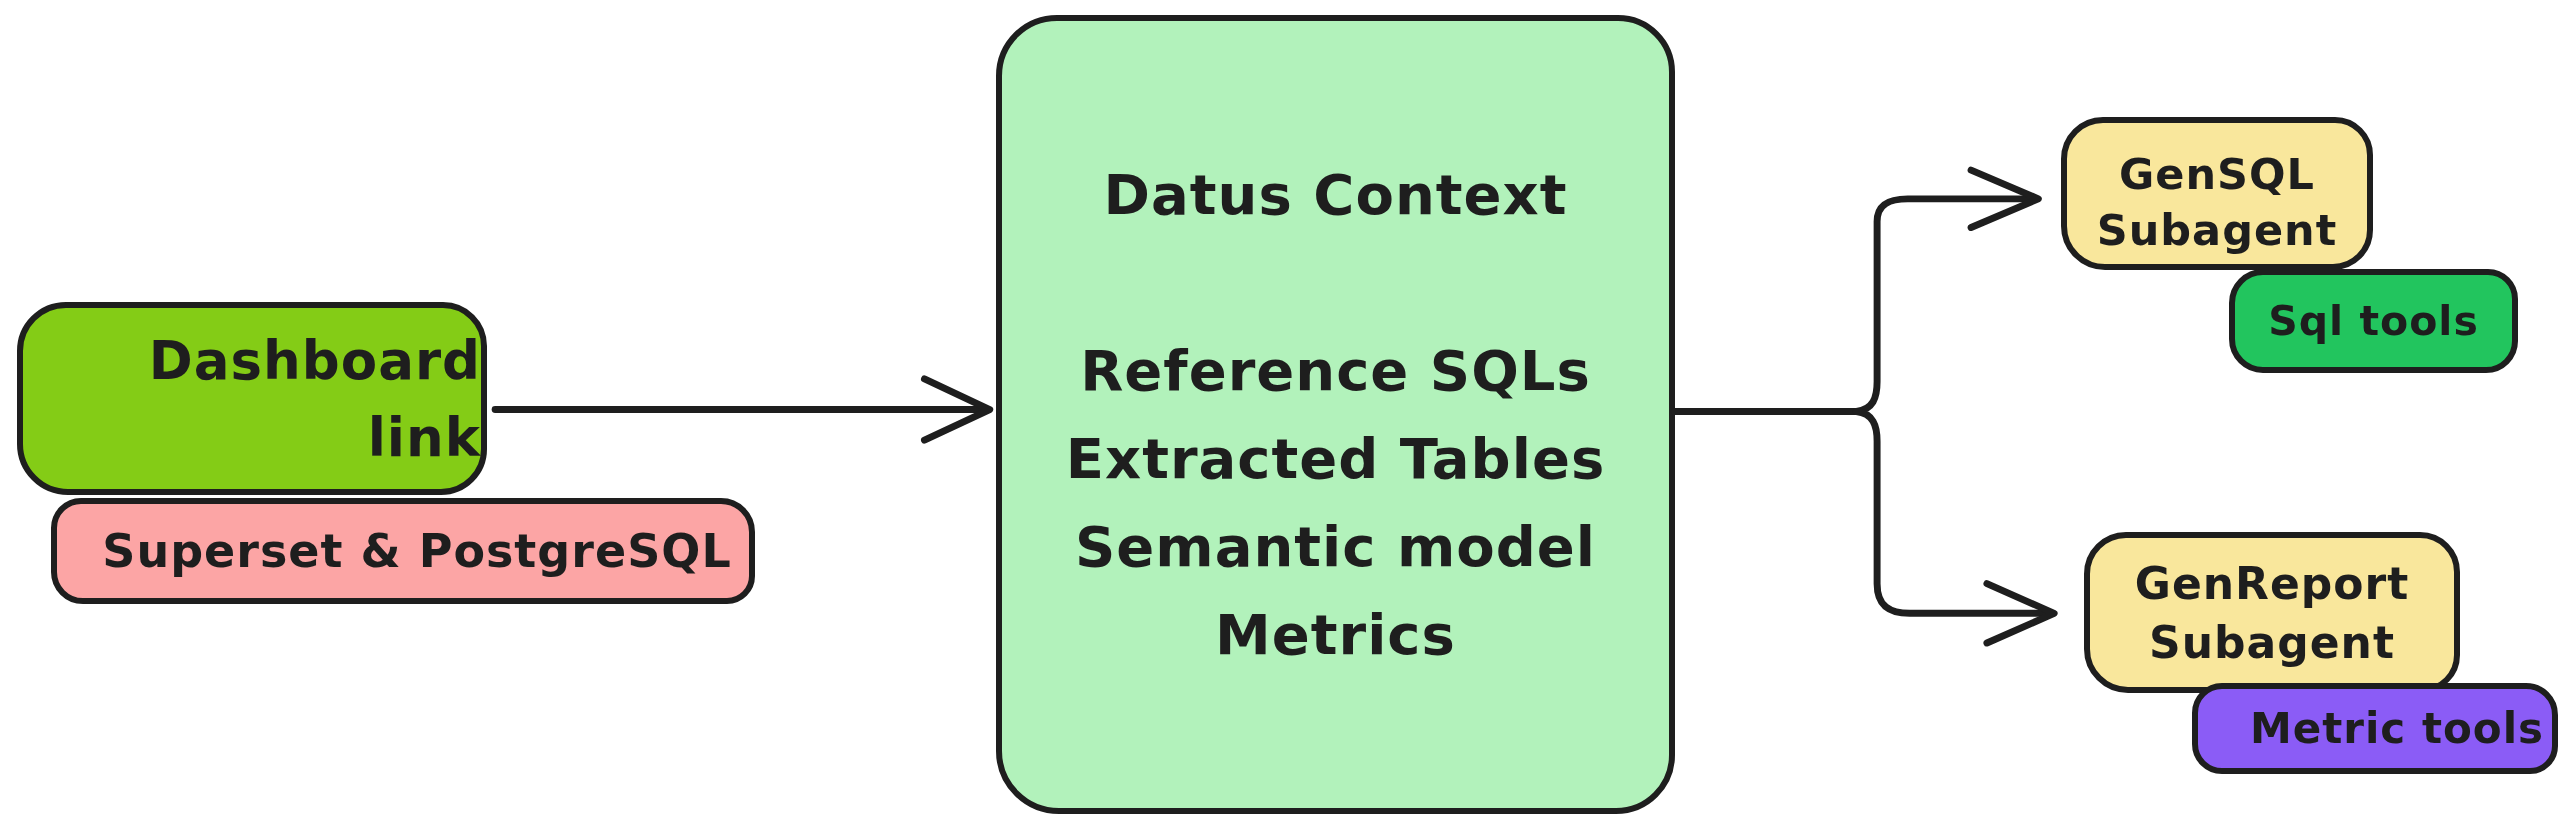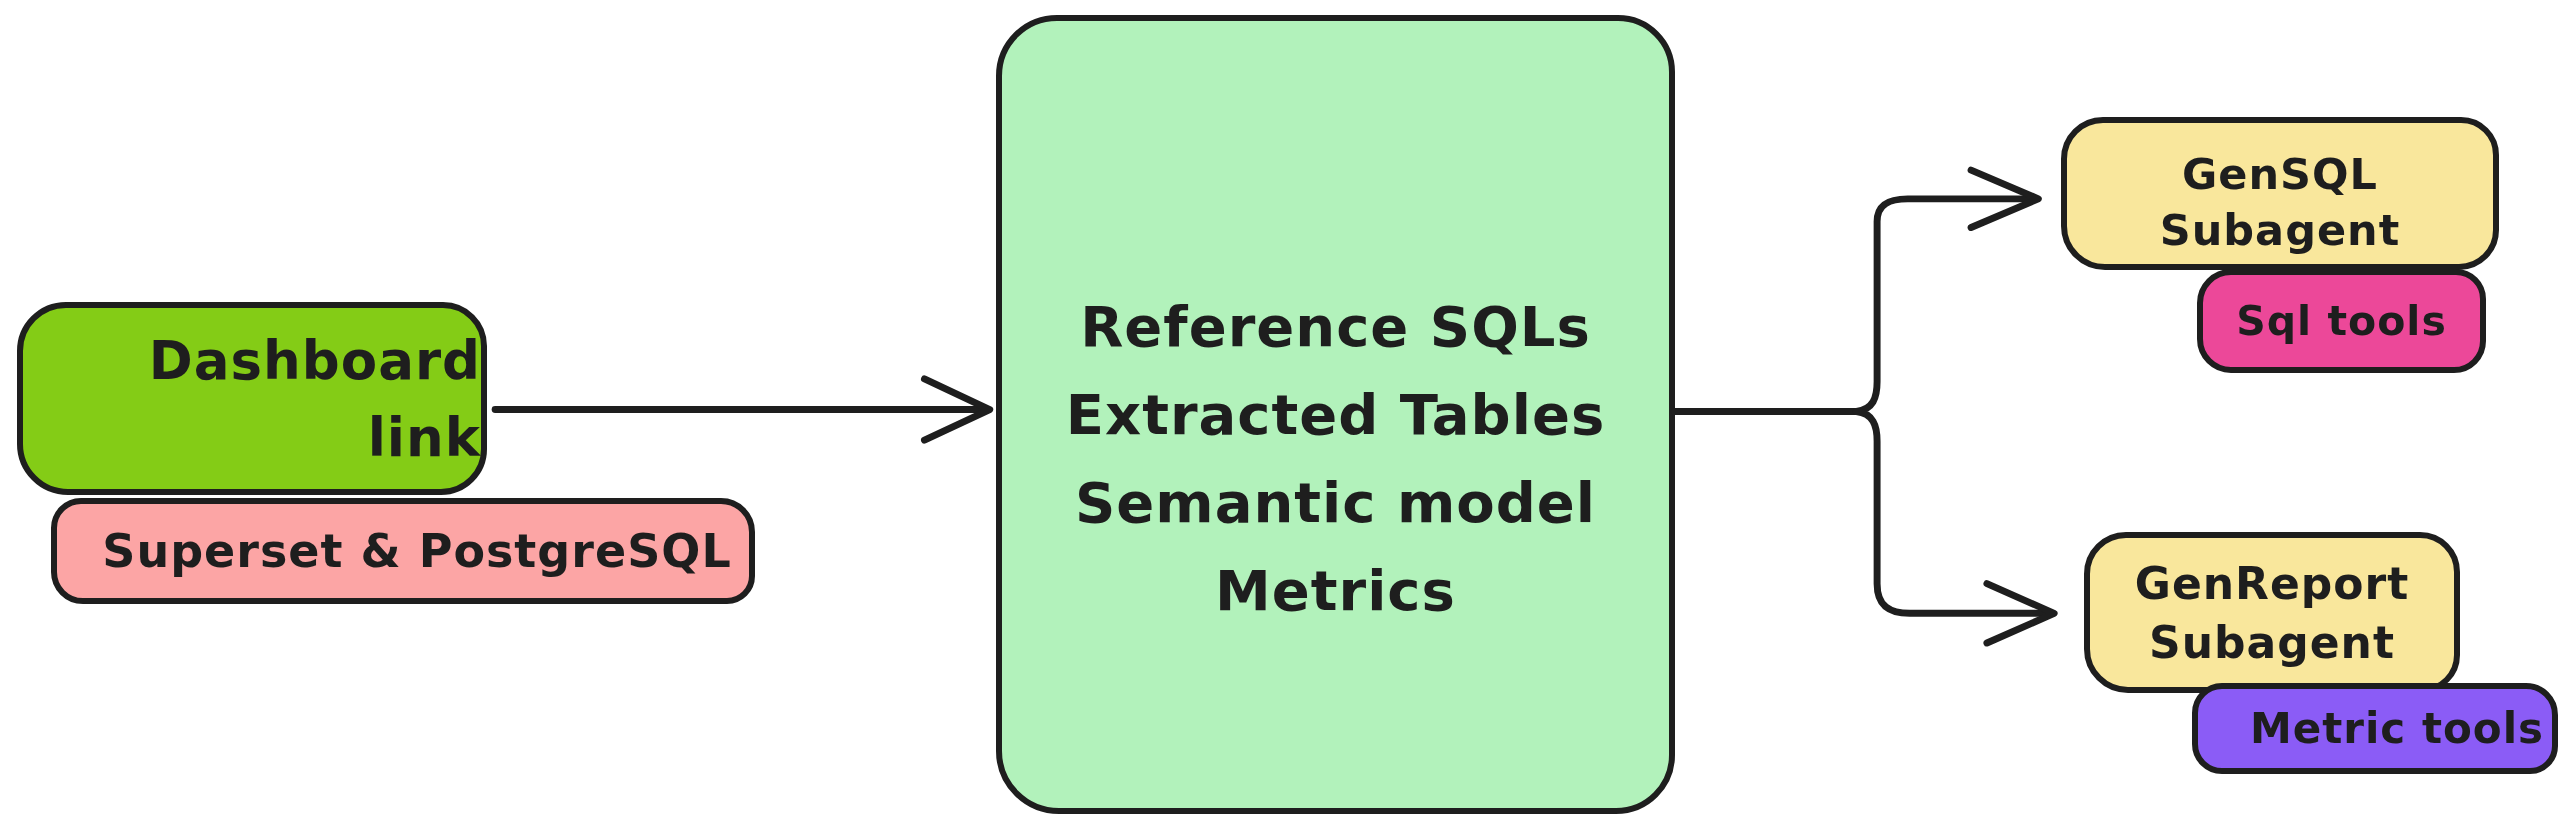--- a/index.html
+++ b/index.html
@@ -57,21 +57,21 @@
   
   .context-box {
     left: 996px; top: 15px; width: 679px; height: 799px;
     border-radius: 61px 57px 59px 63px;
     z-index: 1;
     font-size: 56px;
   }
   .ctx-line { min-height: 88px; line-height: 88px; }
   
   .gensql-box {
-    left: 2061px; top: 117px; width: 438px; height: 153px;
+    left: 2061px; top: 117px; width: 312px; height: 153px;
     border-radius: 42px 38px 40px 44px;
     z-index: 1;
     font-size: 43px; line-height: 56px;
     padding-top: 16px;
   }
   .sqltools-box {
     left: 2197px; top: 269px; width: 289px; height: 104px;
     border-radius: 34px 30px 32px 34px;
     z-index: 2;
     font-size: 41px;
@@ -112,32 +112,33 @@
   <div class="node dashboard-box" style="background-color: #84cc16; align-items: flex-end;">
     <div>Dashboard</div>
     <div>link</div>
   </div>
   <div class="node superset-box" style="background-color: #fca5a5; padding-left: 28px;">
     <div>Superset &amp; PostgreSQL</div>
   </div>
 
 
   <div class="node context-box" style="background-color: rgb(178, 242, 187);">
+    <div class="ctx-line">Datus Context</div>
     <div class="ctx-line"></div>
     <div class="ctx-line">Reference SQLs</div>
     <div class="ctx-line">Extracted Tables</div>
     <div class="ctx-line">Semantic model</div>
     <div class="ctx-line">Metrics</div>
   </div>
 
   <div class="node gensql-box" style="background-color: rgb(249, 231, 156);">
     <div>GenSQL</div>
     <div>Subagent</div>
   </div>
-  <div class="node sqltools-box" style="background-color: #ec4899;">
+  <div class="node sqltools-box" style="background-color: #22c55e; margin-left: 32px;">
     <div>Sql tools</div>
   </div>
 
   <div class="node genreport-box" style="background-color: rgb(249, 231, 156);">
     <div>GenReport</div>
     <div>Subagent</div>
   </div>
   <div class="node metrictools-box" style="background-color: #8b5cf6; padding-left: 44px;">
     <div>Metric tools</div>
   </div>

